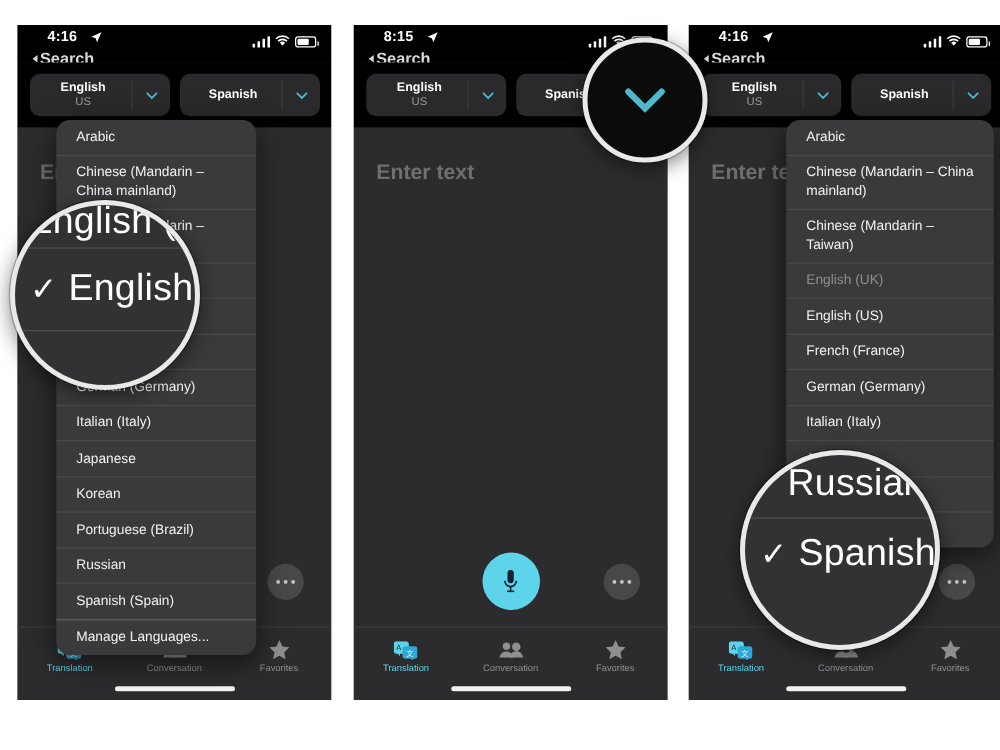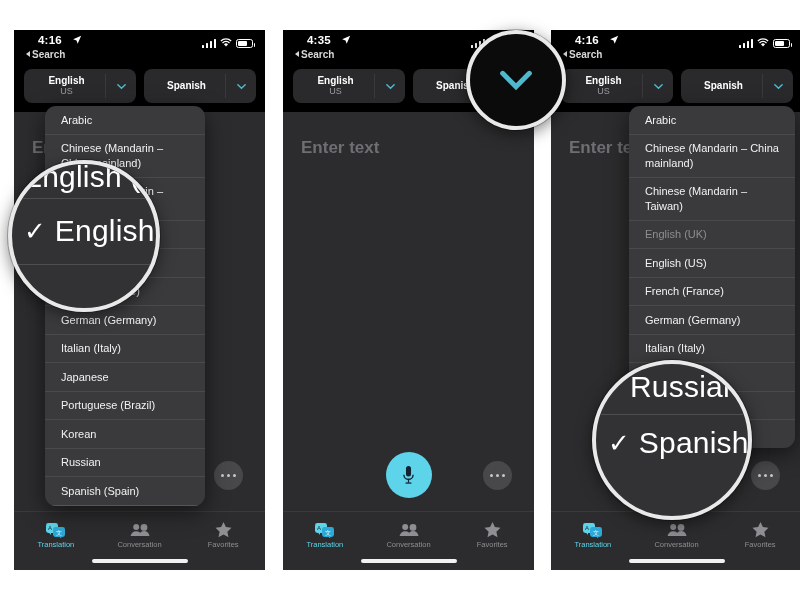--- a/index.html
+++ b/index.html
@@ -1,28 +1,28 @@
 <!DOCTYPE html>
 <html><head>
 <meta charset="utf-8">
 <style>
   html,body{margin:0;padding:0;background:#ffffff;}
   body{width:800px;height:600px;overflow:hidden;font-family:"Liberation Sans",sans-serif;}
   .stage{position:relative;width:800px;height:600px;background:#fff;}
 
-  .phone{position:absolute;top:30px;width:251px;height:540px;background:#1c1c1e;overflow:hidden;}
+  .phone{position:absolute;top:20px;width:251px;height:540px;background:#1c1c1e;overflow:hidden;}
   .p1{left:14px;}
   .p2{left:283px;}
   .p3{left:551px;}
 
   
   .statusbar{position:absolute;top:0;left:0;right:0;height:30px;background:#000;}
   .sb-time{position:absolute;left:24px;top:4px;color:#fff;font-size:11.5px;font-weight:bold;letter-spacing:.2px;}
   .sb-loc{position:absolute;top:5px;width:10px;height:10px;}
-  .sb-back{position:absolute;left:12px;top:19px;color:#d8d8d8;font-size:10px;font-weight:bold;}
+  .sb-back{position:absolute;left:12px;top:19px;color:#d8d8d8;font-size:13px;font-weight:bold;}
   .sb-back .tri{display:inline-block;width:0;height:0;border-top:3px solid transparent;border-bottom:3px solid transparent;border-right:4px solid #d8d8d8;vertical-align:1px;margin-right:2px;}
   .sb-right{position:absolute;right:12px;top:8px;display:flex;align-items:flex-end;gap:4px;}
   .bars{display:flex;align-items:flex-end;gap:1.5px;height:9px;}
   .bars i{display:block;width:2.5px;background:#fff;border-radius:.5px;}
   .bars i:nth-child(1){height:3px;} .bars i:nth-child(2){height:5px;}
   .bars i:nth-child(3){height:7px;} .bars i:nth-child(4){height:9px;}
   .batt{width:17px;height:9px;border:1px solid #fff;border-radius:2.5px;position:relative;box-sizing:border-box;}
   .batt::after{content:"";position:absolute;right:-3px;top:2.5px;width:1.5px;height:4px;background:#fff;border-radius:0 1px 1px 0;}
   .batt span{position:absolute;left:1px;top:1px;bottom:1px;width:9px;background:#fff;border-radius:1px;display:block;}
 
@@ -196,31 +196,32 @@
     <div class="dropdown dd1">
       <div class="dd-item">Arabic</div>
       <div class="dd-item">Chinese (Mandarin – China mainland)</div>
       <div class="dd-item">Chinese (Mandarin – Taiwan)</div>
       <div class="dd-item">English (UK)</div>
       <div class="dd-item">English (US)</div>
       <div class="dd-item">French (France)</div>
       <div class="dd-item">German (Germany)</div>
       <div class="dd-item">Italian (Italy)</div>
       <div class="dd-item">Japanese</div>
+      <div class="dd-item">Korean</div>
       <div class="dd-item">Portuguese (Brazil)</div>
-      <div class="dd-item">Korean</div>
       <div class="dd-item">Russian</div>
       <div class="dd-item">Spanish (Spain)</div>
       <div class="dd-sep"></div>
+      <div class="dd-item">Manage Languages...</div>
     </div>
   </div>
 
   <div class="phone p2">
     <div class="statusbar">
-      <span class="sb-time">4:35</span>
+      <span class="sb-time">8:15</span>
       <svg class="sb-loc" style="left:58px" viewBox="0 0 12 12">
           <path d="M11 1 1.4 5.2l4 1.4 1.4 4z" fill="#fff"></path>
         </svg>
       <span class="sb-back"><span class="tri"></span><span>Search</span></span>
       <span class="sb-right">
         <span class="bars">
             <i></i>
             <i></i>
             <i></i>
             <i></i>

